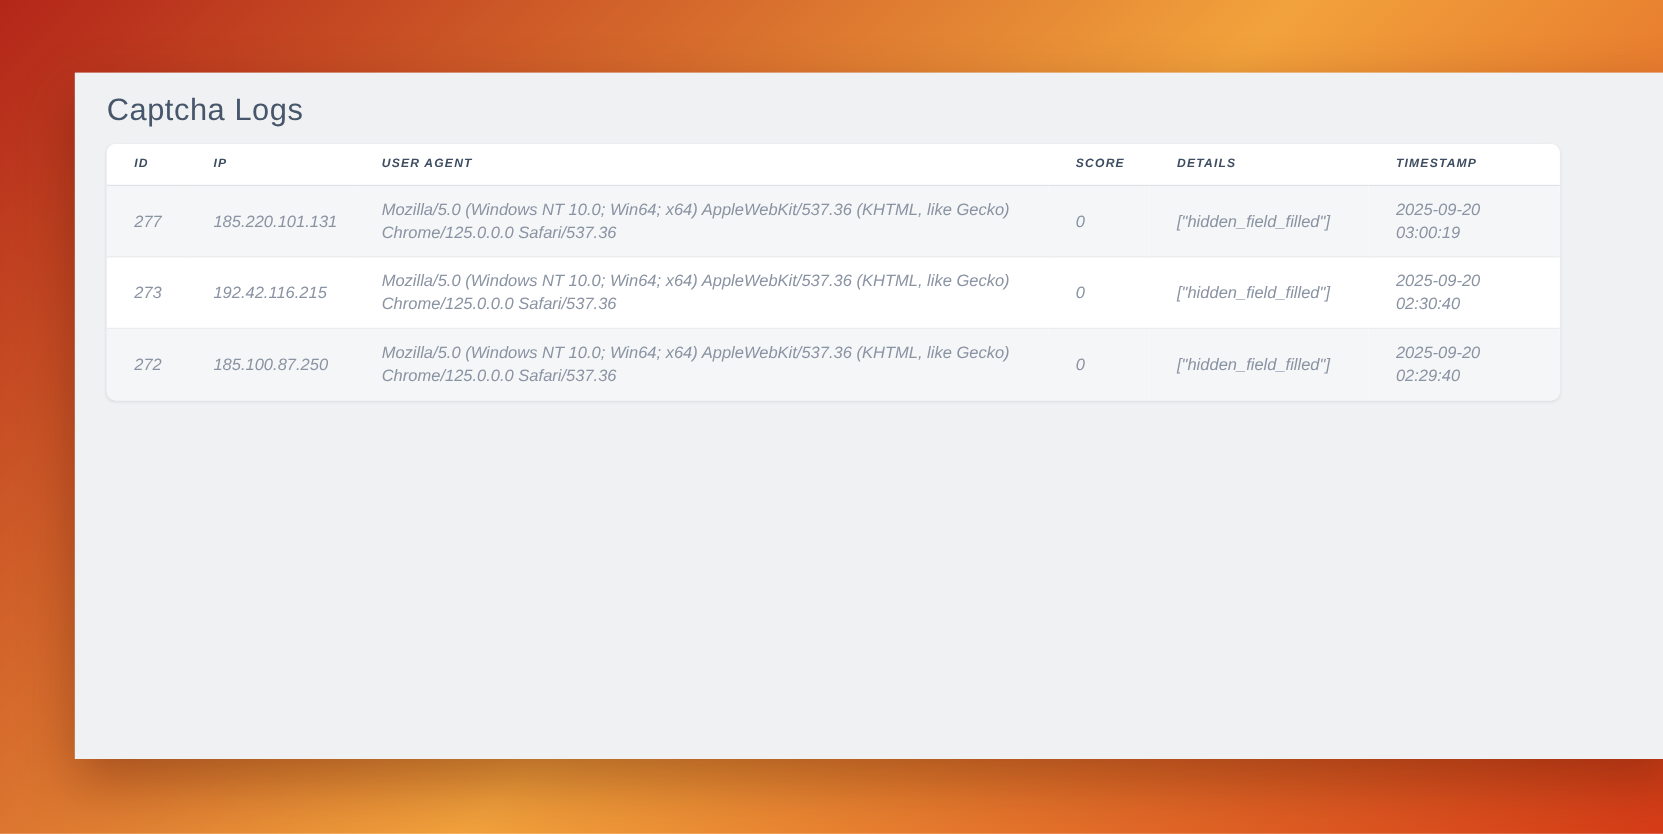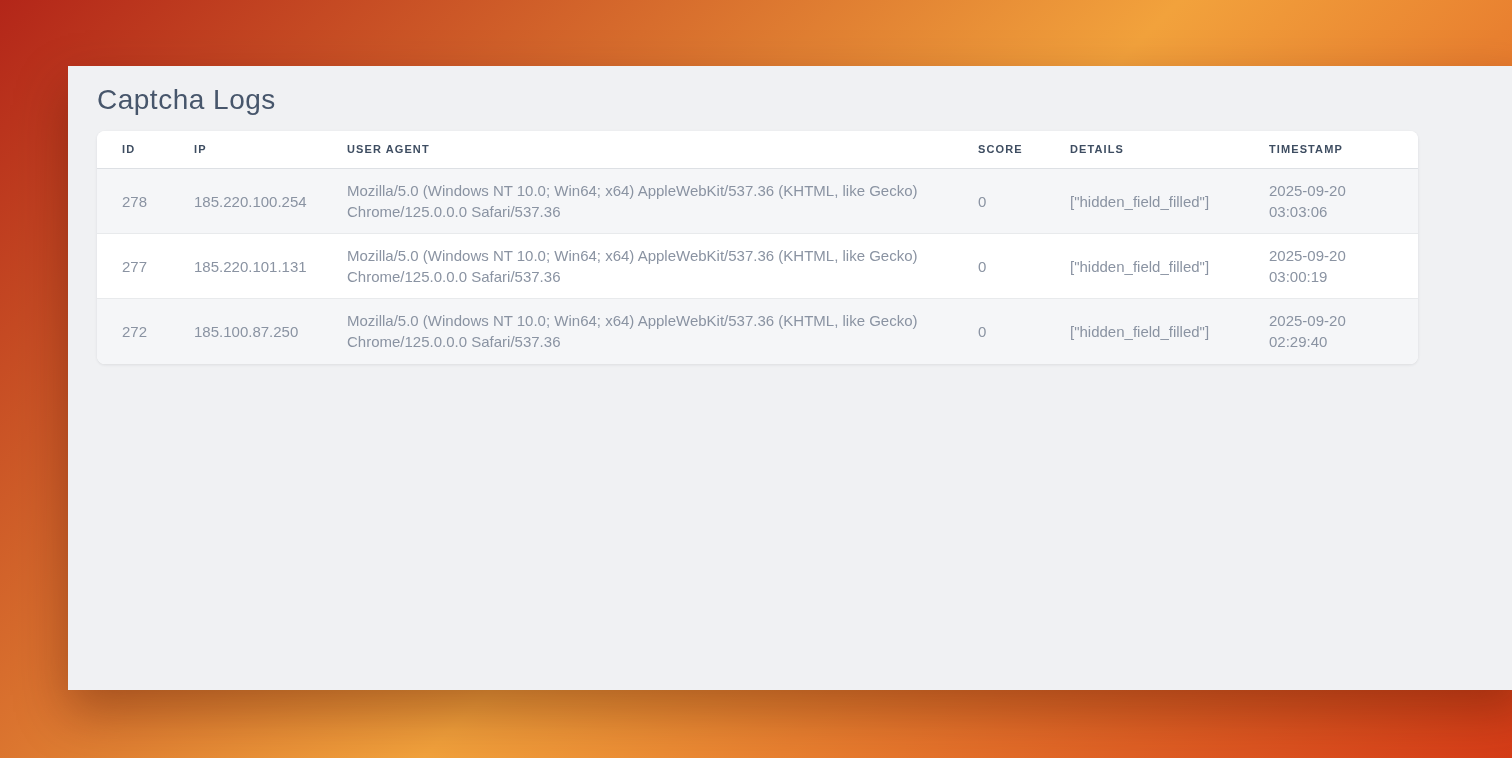--- a/index.html
+++ b/index.html
@@ -40,20 +40,21 @@
     letter-spacing: 0.5px;
     color: var(--title-text);
     margin-bottom: 15px;
   }
   .table-wrap {
     width: 1321px;
     background: var(--table-bg);
     border-radius: 8px;
     overflow: hidden;
     box-shadow: 0 1px 3px rgba(40, 50, 60, 0.10);
+    font-style: italic;
   }
   table {
     width: 100%;
     border-collapse: collapse;
     table-layout: fixed;
   }
   col.c-id        { width: 72px; }
   col.c-ip        { width: 153px; }
   col.c-ua        { width: 631px; }
   col.c-score     { width: 92px; }
@@ -105,41 +106,41 @@
         <tr>
           <th>ID</th>
           <th>IP</th>
           <th>USER AGENT</th>
           <th>SCORE</th>
           <th>DETAILS</th>
           <th>TIMESTAMP</th>
         </tr>
       </thead>
       <tbody>
-  <tr>
-    <td>278</td>
-    <td>185.220.100.254</td>
-    <td>Mozilla/5.0 (Windows NT 10.0; Win64; x64) AppleWebKit/537.36 (KHTML, like Gecko) Chrome/125.0.0.0 Safari/537.36</td>
-    <td>0</td>
-    <td>["hidden_field_filled"]</td>
-    <td>2025-09-20 03:03:06</td>
-  </tr>
 
   <tr>
     <td>277</td>
     <td>185.220.101.131</td>
     <td>Mozilla/5.0 (Windows NT 10.0; Win64; x64) AppleWebKit/537.36 (KHTML, like Gecko) Chrome/125.0.0.0 Safari/537.36</td>
     <td>0</td>
     <td>["hidden_field_filled"]</td>
     <td>2025-09-20 03:00:19</td>
   </tr>
 
 
 
 
+  <tr>
+    <td>273</td>
+    <td>192.42.116.215</td>
+    <td>Mozilla/5.0 (Windows NT 10.0; Win64; x64) AppleWebKit/537.36 (KHTML, like Gecko) Chrome/125.0.0.0 Safari/537.36</td>
+    <td>0</td>
+    <td>["hidden_field_filled"]</td>
+    <td>2025-09-20 02:30:40</td>
+  </tr>
 
   <tr>
     <td>272</td>
     <td>185.100.87.250</td>
     <td>Mozilla/5.0 (Windows NT 10.0; Win64; x64) AppleWebKit/537.36 (KHTML, like Gecko) Chrome/125.0.0.0 Safari/537.36</td>
     <td>0</td>
     <td>["hidden_field_filled"]</td>
     <td>2025-09-20 02:29:40</td>
   </tr>
 

